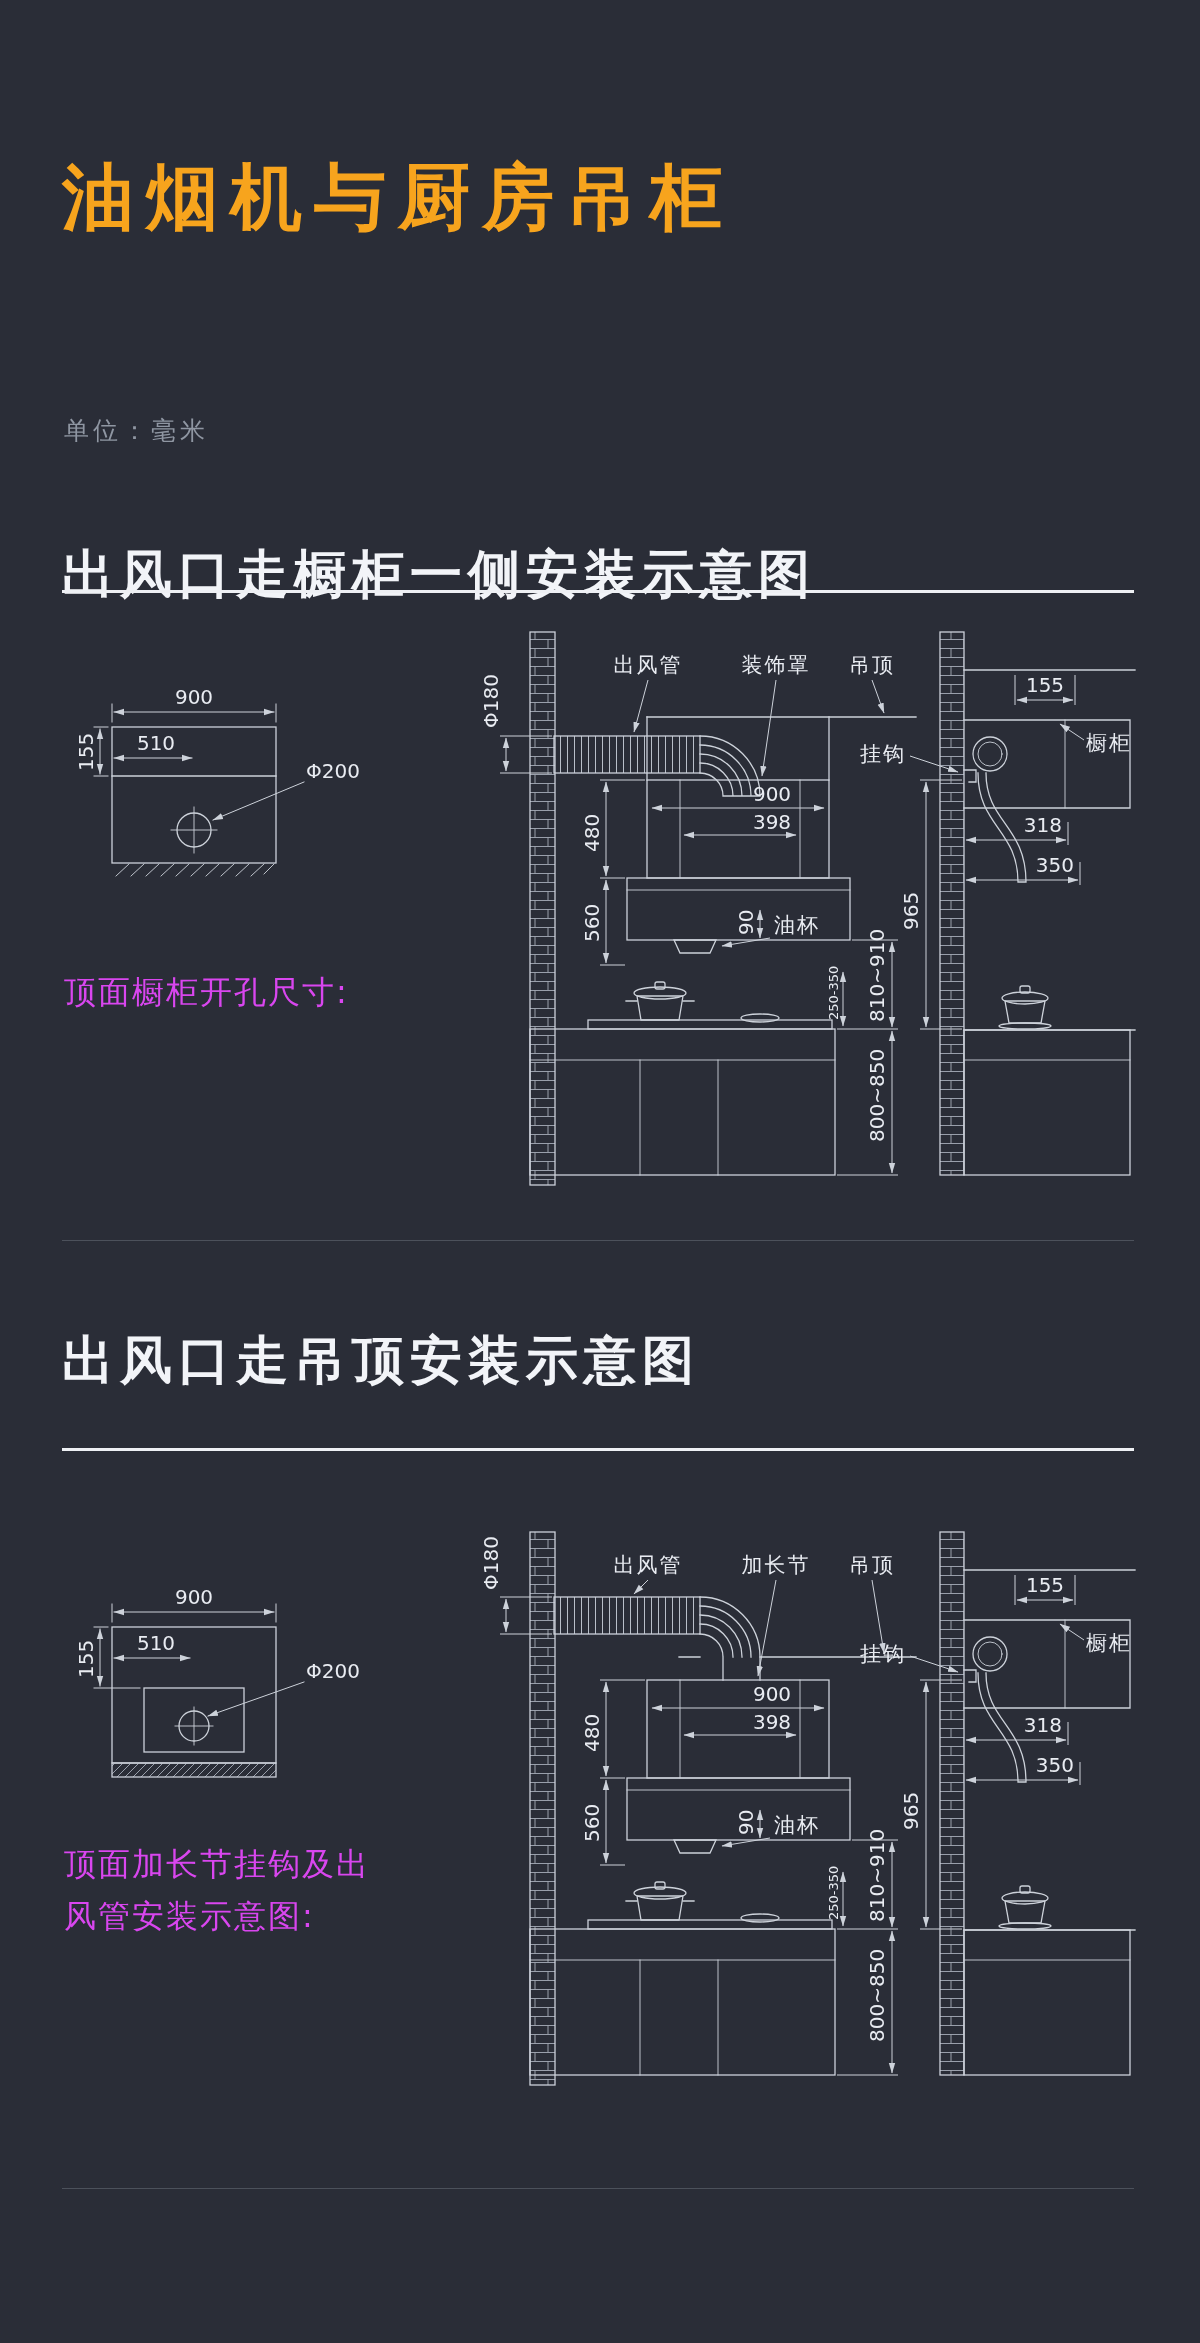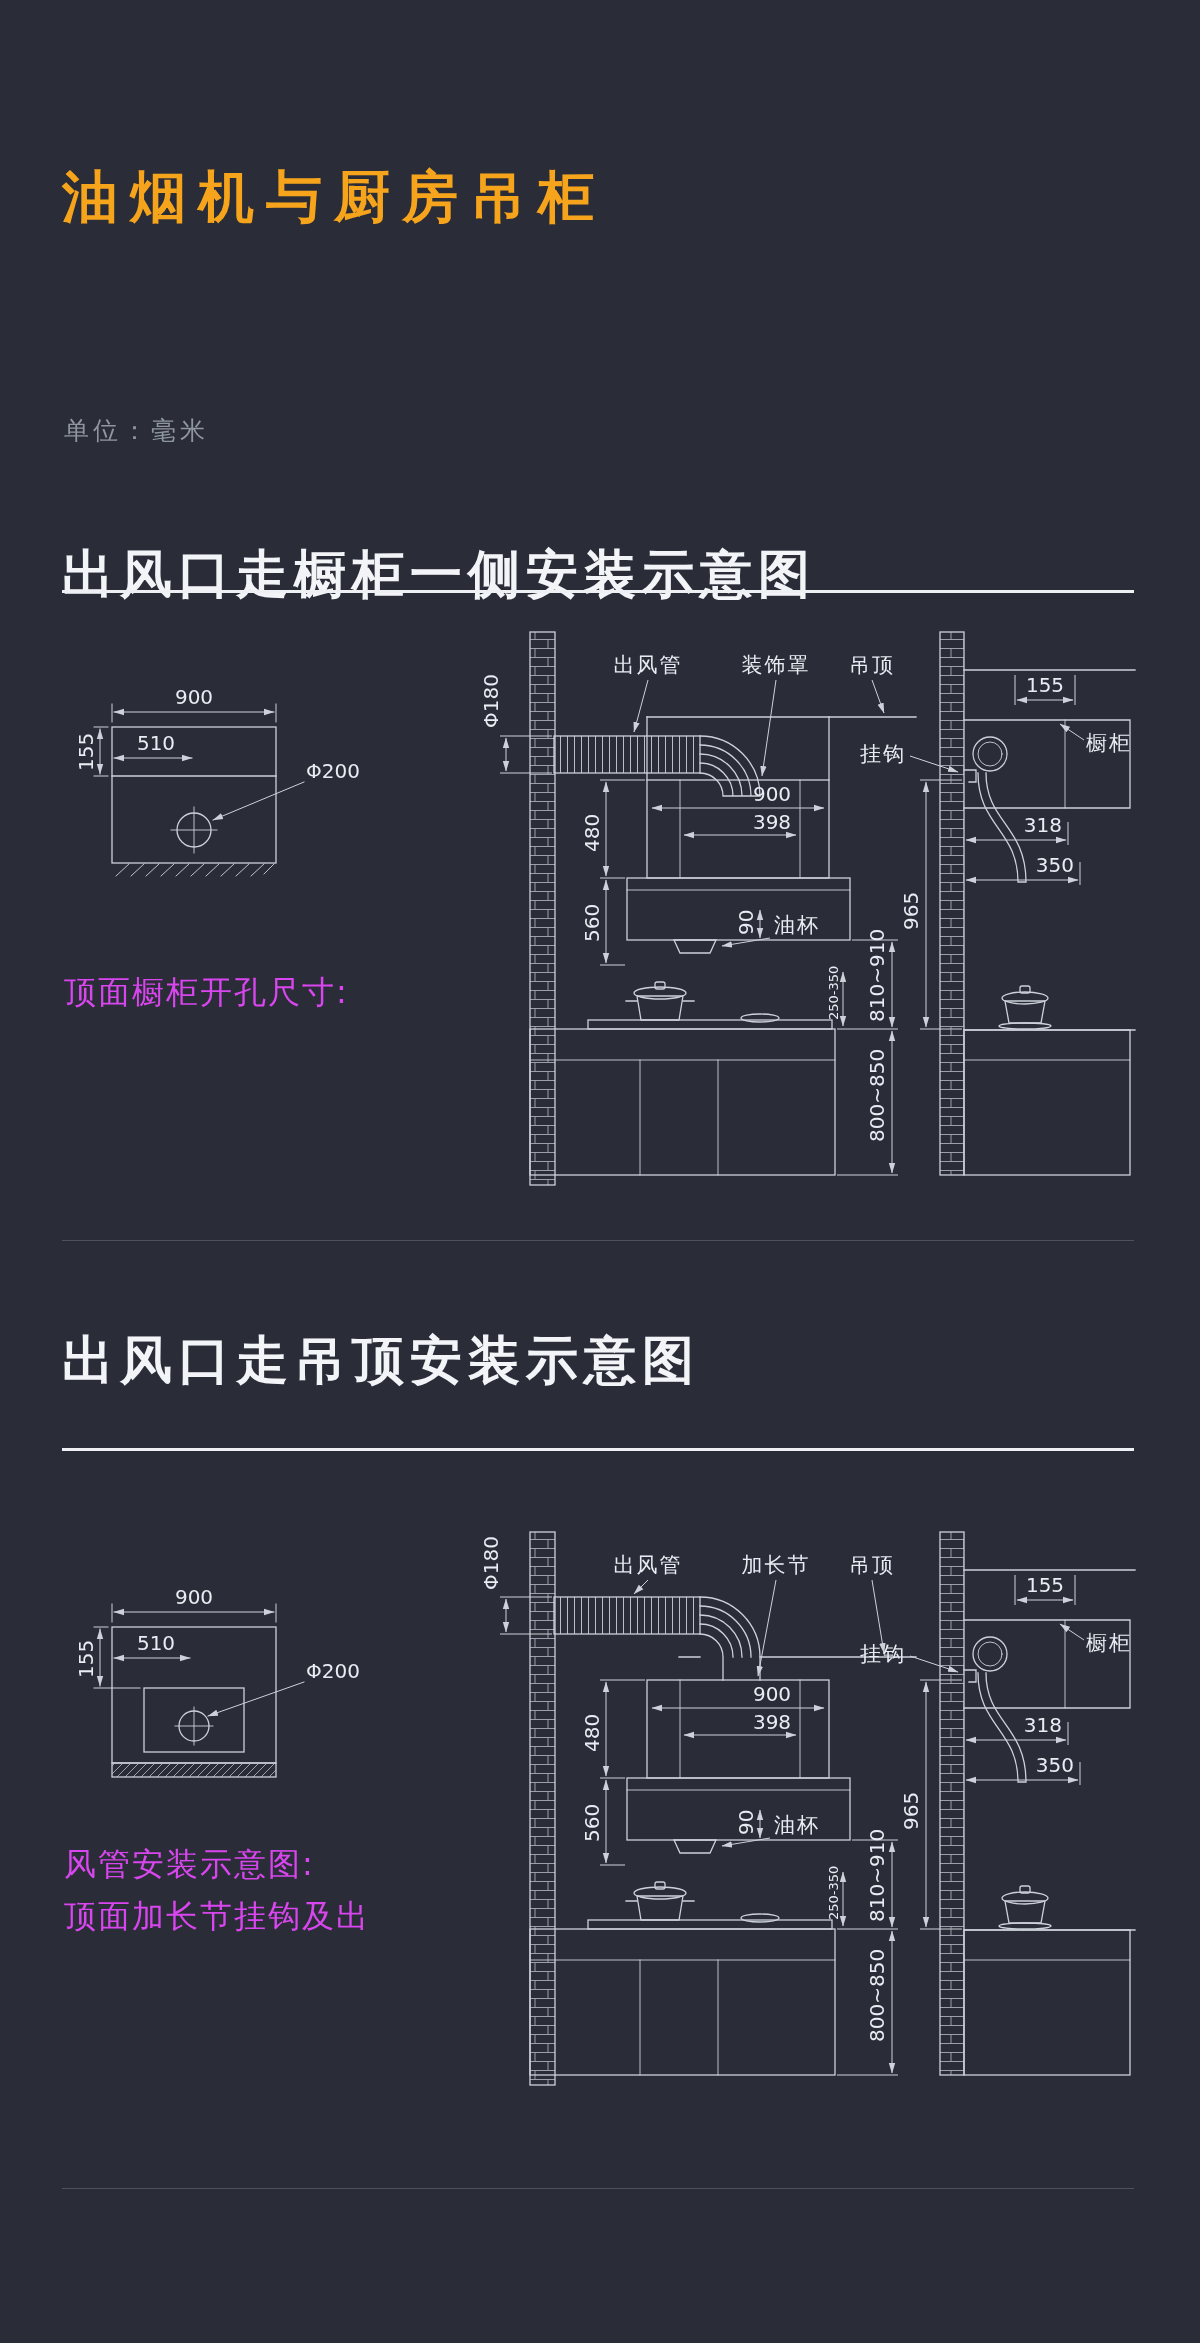--- a/index.html
+++ b/index.html
@@ -2,21 +2,21 @@
 <html><head>
 <meta charset="utf-8">
 <style>
   :root{
     --bg:#2a2d37; --accent:#f7a41d; --ink:#e9ecf2; --muted:#8f96a2;
     --dln:#cdd2da; --rule:#4c515b; --head:#f2f4f8;
   }
   html,body{margin:0;padding:0;background:#1d1f26;}
   .page{position:relative;width:1200px;height:2343px;background:var(--bg);
         font-family:"DejaVu Sans","Liberation Sans",sans-serif;overflow:hidden;}
-  .title{position:absolute;left:62px;top:140px;font-size:56px;font-weight:700;
+  .title{position:absolute;left:62px;top:140px;font-size:72px;font-weight:700;
          color:var(--accent);line-height:114px;letter-spacing:12px;}
   .unit{position:absolute;left:64px;top:414px;font-size:25px;color:var(--muted);letter-spacing:4px;font-family:Liberation Serif, serif;}
   .sec-head{position:absolute;left:62px;font-size:52px;font-weight:700;color:var(--head);letter-spacing:6px;}
   .rule-strong{position:absolute;left:62px;width:1072px;height:3px;background:#eef0f4;}
   .rule-soft{position:absolute;left:62px;width:1072px;height:1px;background:var(--rule);}
   .caption{position:absolute;left:64px;font-size:32px;color:#d946ef;line-height:52px;letter-spacing:2px;}
   svg{position:absolute;overflow:visible;}
   svg text{fill:var(--ink);stroke:none;font-size:20px;
            font-family:"DejaVu Sans","Liberation Sans",sans-serif;}
   svg text.cjk{font-size:21px;letter-spacing:2px;}
@@ -419,19 +419,19 @@
     </g>
     <g class="ln">
       <rect x="960" y="356" width="10" height="7" rx="2"></rect>
       <ellipse cx="965" cy="368" rx="23" ry="6"></ellipse>
       <path d="M945,371 h40 l-4,22 h-32 Z"></path>
       <ellipse cx="965" cy="396" rx="26" ry="3"></ellipse>
     </g>
   </svg>
 
   <div class="caption" style="top:1838px">
+    <div>顶面加长节挂钩及出</div>
     <div>风管安装示意图:</div>
-    <div>顶面加长节挂钩及出</div>
   </div>
 
   <div class="rule-soft" style="top:2188px"></div>
 
 </div>
 
 </body></html>

